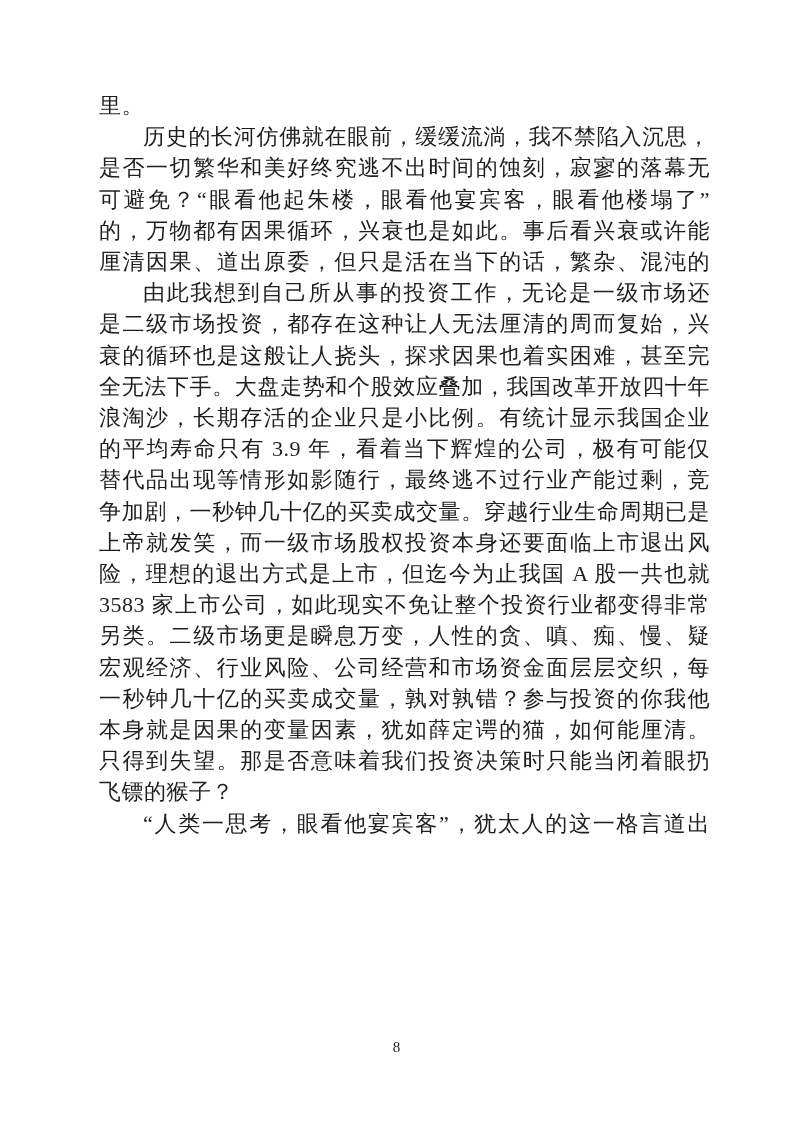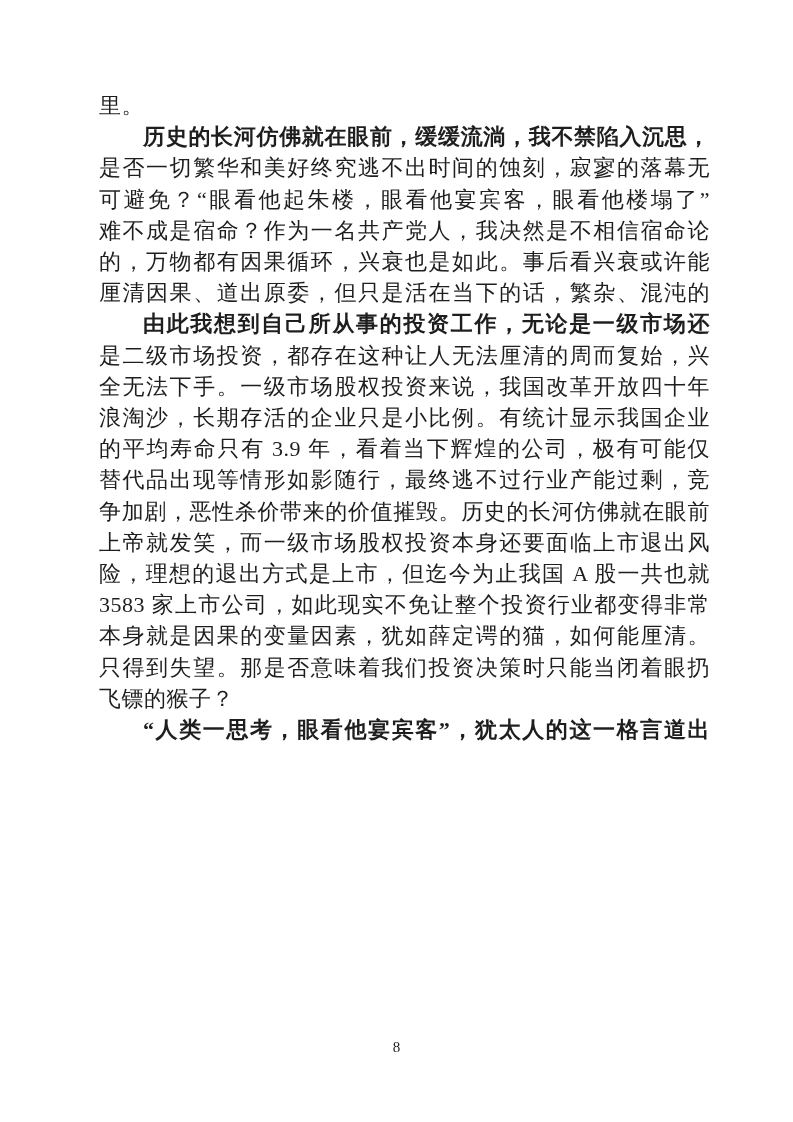--- a/index.html
+++ b/index.html
@@ -38,21 +38,20 @@
   .line {
     display: block;
     text-align: justify;
     text-align-last: justify;
   }
   .line.end {
     text-align-last: left;
   }
   .line.indent {
     text-indent: 2em;
-    font-weight: bold;
   }
   .footer {
     position: absolute;
     left: 0;
     top: 1038px;
     width: 793px;
     text-align: center;
     color: #1e1e1e;
     font-size: 15px;
     line-height: 18px;
@@ -66,36 +65,39 @@
   <main class="text-block">
 
     <p class="para">
       <span class="line end">里。</span>
     </p>
 
     <p class="para">
       <span class="line indent">历史的长河仿佛就在眼前，缓缓流淌，我不禁陷入沉思，</span>
       <span class="line">是否一切繁华和美好终究逃不出时间的蚀刻，寂寥的落幕无</span>
       <span class="line">可避免？“眼看他起朱楼，眼看他宴宾客，眼看他楼塌了”</span>
-      <span class="line">难不成是宿命？作为一名共产党人，我决然是不相信宿命论</span>
       <span class="line">的，万物都有因果循环，兴衰也是如此。事后看兴衰或许能</span>
       <span class="line">厘清因果、道出原委，但只是活在当下的话，繁杂、混沌的</span>
     </p>
 
     <p class="para">
       <span class="line indent">由此我想到自己所从事的投资工作，无论是一级市场还</span>
       <span class="line">是二级市场投资，都存在这种让人无法厘清的周而复始，兴</span>
-      <span class="line">全无法下手。一级市场股权投资来说，我国改革开放四十年</span>
+      <span class="line">衰的循环也是这般让人挠头，探求因果也着实困难，甚至完</span>
+      <span class="line">全无法下手。大盘走势和个股效应叠加，我国改革开放四十年</span>
       <span class="line">浪淘沙，长期存活的企业只是小比例。有统计显示我国企业</span>
       <span class="line">的平均寿命只有 3.9 年，看着当下辉煌的公司，极有可能仅</span>
       <span class="line">替代品出现等情形如影随行，最终逃不过行业产能过剩，竞</span>
-      <span class="line">争加剧，恶性杀价带来的价值摧毁。历史的长河仿佛就在眼前</span>
+      <span class="line">争加剧，一秒钟几十亿的买卖成交量。穿越行业生命周期已是</span>
       <span class="line">上帝就发笑，而一级市场股权投资本身还要面临上市退出风</span>
       <span class="line">险，理想的退出方式是上市，但迄今为止我国 A 股一共也就</span>
       <span class="line">3583 家上市公司，如此现实不免让整个投资行业都变得非常</span>
+      <span class="line">另类。二级市场更是瞬息万变，人性的贪、嗔、痴、慢、疑</span>
+      <span class="line">宏观经济、行业风险、公司经营和市场资金面层层交织，每</span>
+      <span class="line">一秒钟几十亿的买卖成交量，孰对孰错？参与投资的你我他</span>
       <span class="line">本身就是因果的变量因素，犹如薛定谔的猫，如何能厘清。</span>
       <span class="line">只得到失望。那是否意味着我们投资决策时只能当闭着眼扔</span>
       <span class="line end">飞镖的猴子？</span>
     </p>
 
     <p class="para">
       <span class="line indent">“人类一思考，眼看他宴宾客”，犹太人的这一格言道出</span>
     </p>
 
   </main>

